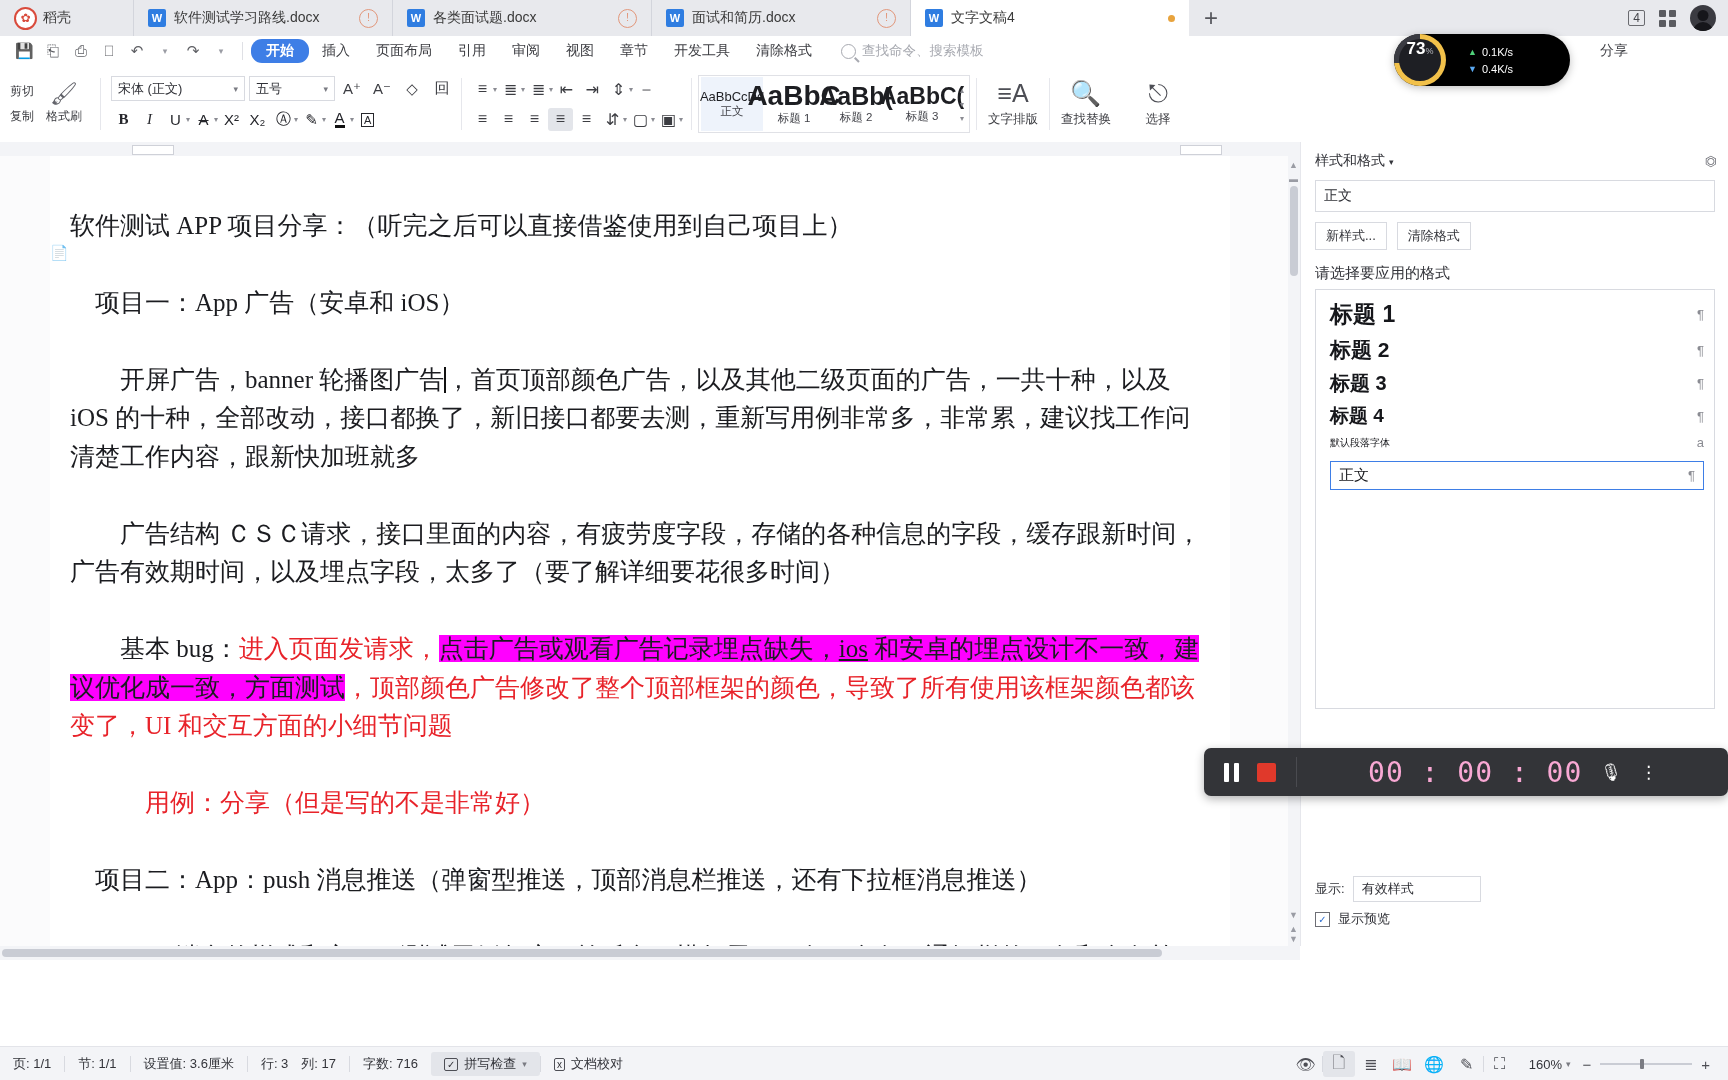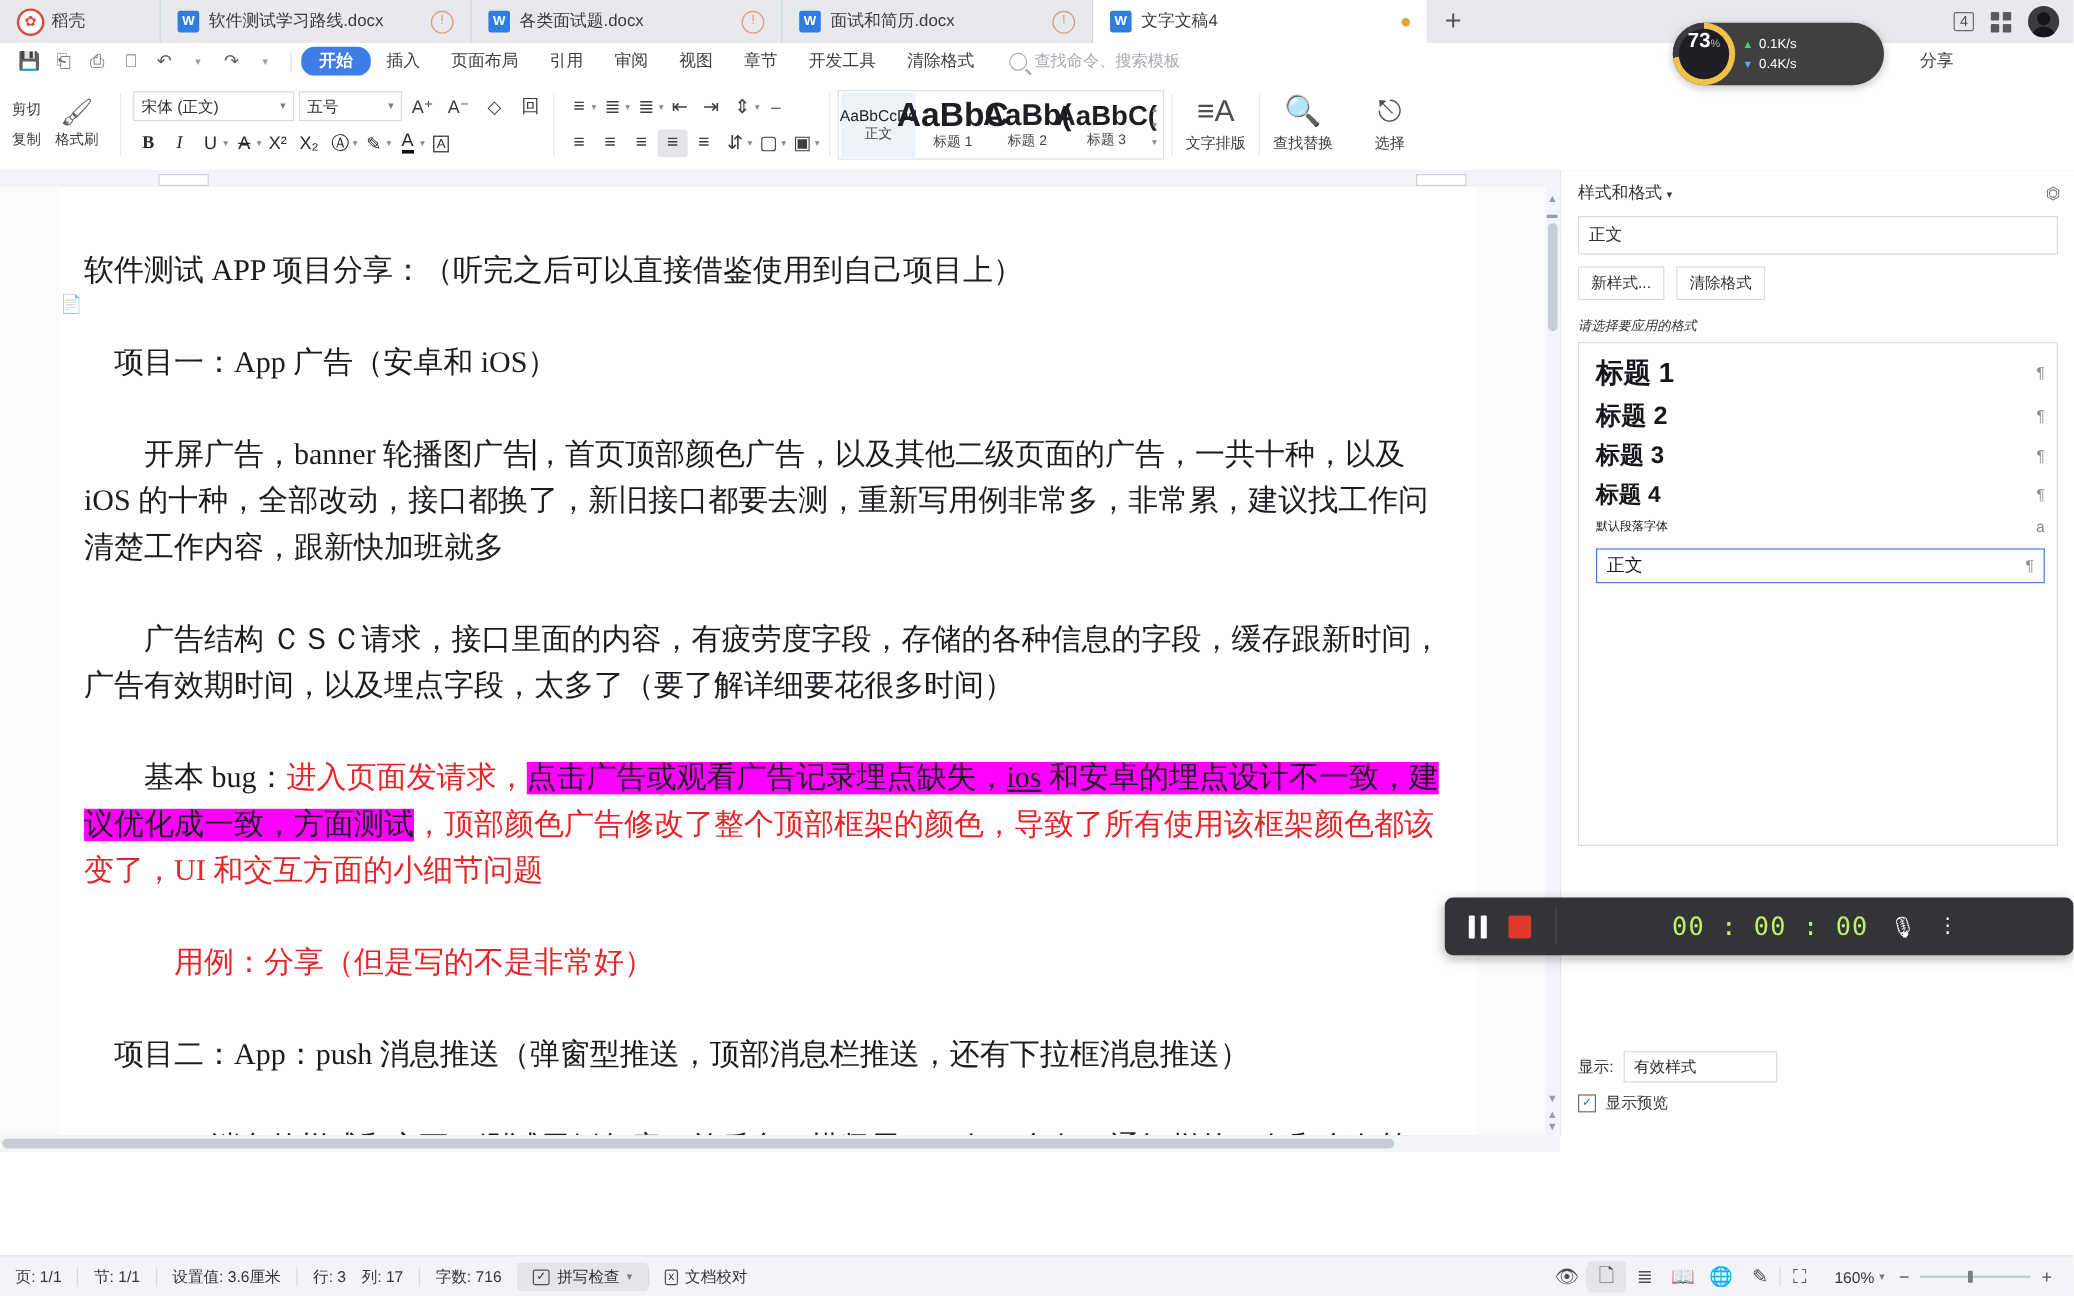--- a/index.html
+++ b/index.html
@@ -104,21 +104,21 @@
   .hthumb{position:absolute;left:2px;top:3px;width:1160px;height:8px;background:#c9ccd4;border-radius:4px;}
 
   
   .rpanel{position:absolute;left:1300px;top:142px;width:428px;height:804px;background:#fff;border-left:1px solid #e6e7ec;}
   .rphead{display:flex;align-items:center;justify-content:space-between;padding:10px 12px 6px 14px;}
   .rptitle{font-size:14px;color:#33343a;}
   .rpclose{color:#6d6e75;font-size:14px;}
   .rpbox{margin:4px 14px 0 14px;border:1px solid #d8dae0;height:30px;display:flex;align-items:center;padding:0 8px;font-size:14px;color:#2e2f35;}
   .rpbtns{display:flex;gap:10px;margin:10px 14px 0 14px;}
   .rpbtn{border:1px solid #d8dae0;height:26px;display:flex;align-items:center;justify-content:center;font-size:13px;color:#33343a;padding:0 10px;background:#fff;}
-  .rplabel{margin:14px 14px 6px 14px;font-size:11px;color:#33343a;font-style:italic;}
+  .rplabel{margin:14px 14px 6px 14px;font-size:15px;color:#33343a;}
   .rplist{margin:0 14px;border:1px solid #d8dae0;height:420px;background:#fff;padding-top:6px;box-sizing:border-box;}
   .rpitem{display:flex;align-items:center;justify-content:space-between;padding:3px 10px 3px 14px;}
   .rpitem .t{color:#16171b;}
   .rpitem .m{color:#8b8c93;font-size:13px;}
   .rpfoot{position:absolute;left:0;bottom:0;width:428px;padding:8px 14px 10px 14px;box-sizing:border-box;}
   .rpfrow{display:flex;align-items:center;gap:8px;font-size:13px;color:#33343a;margin-bottom:8px;}
   .rpsel{border:1px solid #d8dae0;height:24px;display:flex;align-items:center;padding:0 8px;font-size:13px;color:#2e2f35;min-width:110px;}
   .chk{width:13px;height:13px;border:1.3px solid #6d6e75;display:inline-flex;align-items:center;justify-content:center;font-size:10px;color:#2f6fd0;}
 
   
@@ -127,42 +127,42 @@
   .sitem{padding:0 13px;white-space:nowrap;}
   .sdiv{width:1px;height:16px;background:#d8dae0;}
   .sright{margin-left:auto;display:flex;align-items:center;gap:0px;padding-right:10px;}
   .sbtn{width:32px;height:26px;display:flex;align-items:center;justify-content:center;color:#4d4e55;font-size:16px;}
   .sbtn.sel{background:#e3e5ea;border-radius:3px;}
   .zoomslider{display:flex;align-items:center;gap:9px;padding:0 8px;}
   .zline{width:92px;height:2px;background:#c9ccd4;position:relative;}
   .zhandle{position:absolute;left:40px;top:-4px;width:4px;height:10px;background:#7b7c83;border-radius:1px;}
 
   
-  .speedwidget{position:absolute;left:1394px;top:19px;width:176px;height:52px;background:#404040;border-radius:26px;
-               display:flex;align-items:center;box-shadow:0 2px 8px rgba(0,0,0,.25);}
+  .speedwidget{position:absolute;left:1394px;top:34px;width:176px;height:52px;background:#000000;border-radius:26px;
+               display:flex;align-items:center;box-shadow:0 2px 8px rgba(0,0,0,.25);gap:16px;}
   .gauge{width:52px;height:52px;border-radius:50%;background:conic-gradient(#f2c14a 0deg 263deg,#3a3b42 263deg 360deg);
          display:flex;align-items:center;justify-content:center;margin-left:0px;}
   .gauge .inner{width:42px;height:42px;border-radius:50%;background:#1e1f24;display:flex;align-items:baseline;justify-content:center;}
   .gauge .num{color:#fff;font-size:17px;font-weight:bold;}
   .gauge .pct{color:#b9bac0;font-size:9px;}
   .spdcol{display:flex;flex-direction:column;justify-content:center;gap:5px;padding-left:6px;}
   .spd{display:flex;align-items:center;gap:5px;color:#fff;font-size:11px;white-space:nowrap;}
   .spd .ar{font-size:9px;}
   .up{color:#4fd07a;}
   .dn{color:#5aa9f2;}
   .sharebtn{position:absolute;left:1600px;top:42px;font-size:14px;color:#3c3d42;}
 
   .recbar{position:absolute;left:1204px;top:748px;width:524px;height:48px;background:#333438;border-radius:7px;
           display:flex;align-items:center;box-shadow:0 3px 10px rgba(0,0,0,.3);}
   .recseg{display:flex;align-items:center;gap:18px;padding:0 20px;height:48px;}
   .recdiv{width:1px;height:30px;background:#4a4b50;}
   .pausebtn{display:flex;gap:5px;}
   .pausebtn i{width:5px;height:19px;background:#fff;display:block;border-radius:1px;}
   .stopbtn{width:19px;height:19px;background:#e0392b;border-radius:2px;}
-  .rectime{color:#bef264;font-size:21px;letter-spacing:1px;font-family:"DejaVu Sans Mono",monospace;}
+  .rectime{color:#f9a8d4;font-size:28px;letter-spacing:1px;font-family:"DejaVu Sans Mono",monospace;}
   .recmic{color:#fff;font-size:17px;}
   .recmore{color:#fff;font-size:17px;}
 
   .caret{display:inline-block;width:1.5px;height:26px;background:#111;vertical-align:-5px;}
 </style>
 </head>
 <body>
 
 <div class="app">
 

